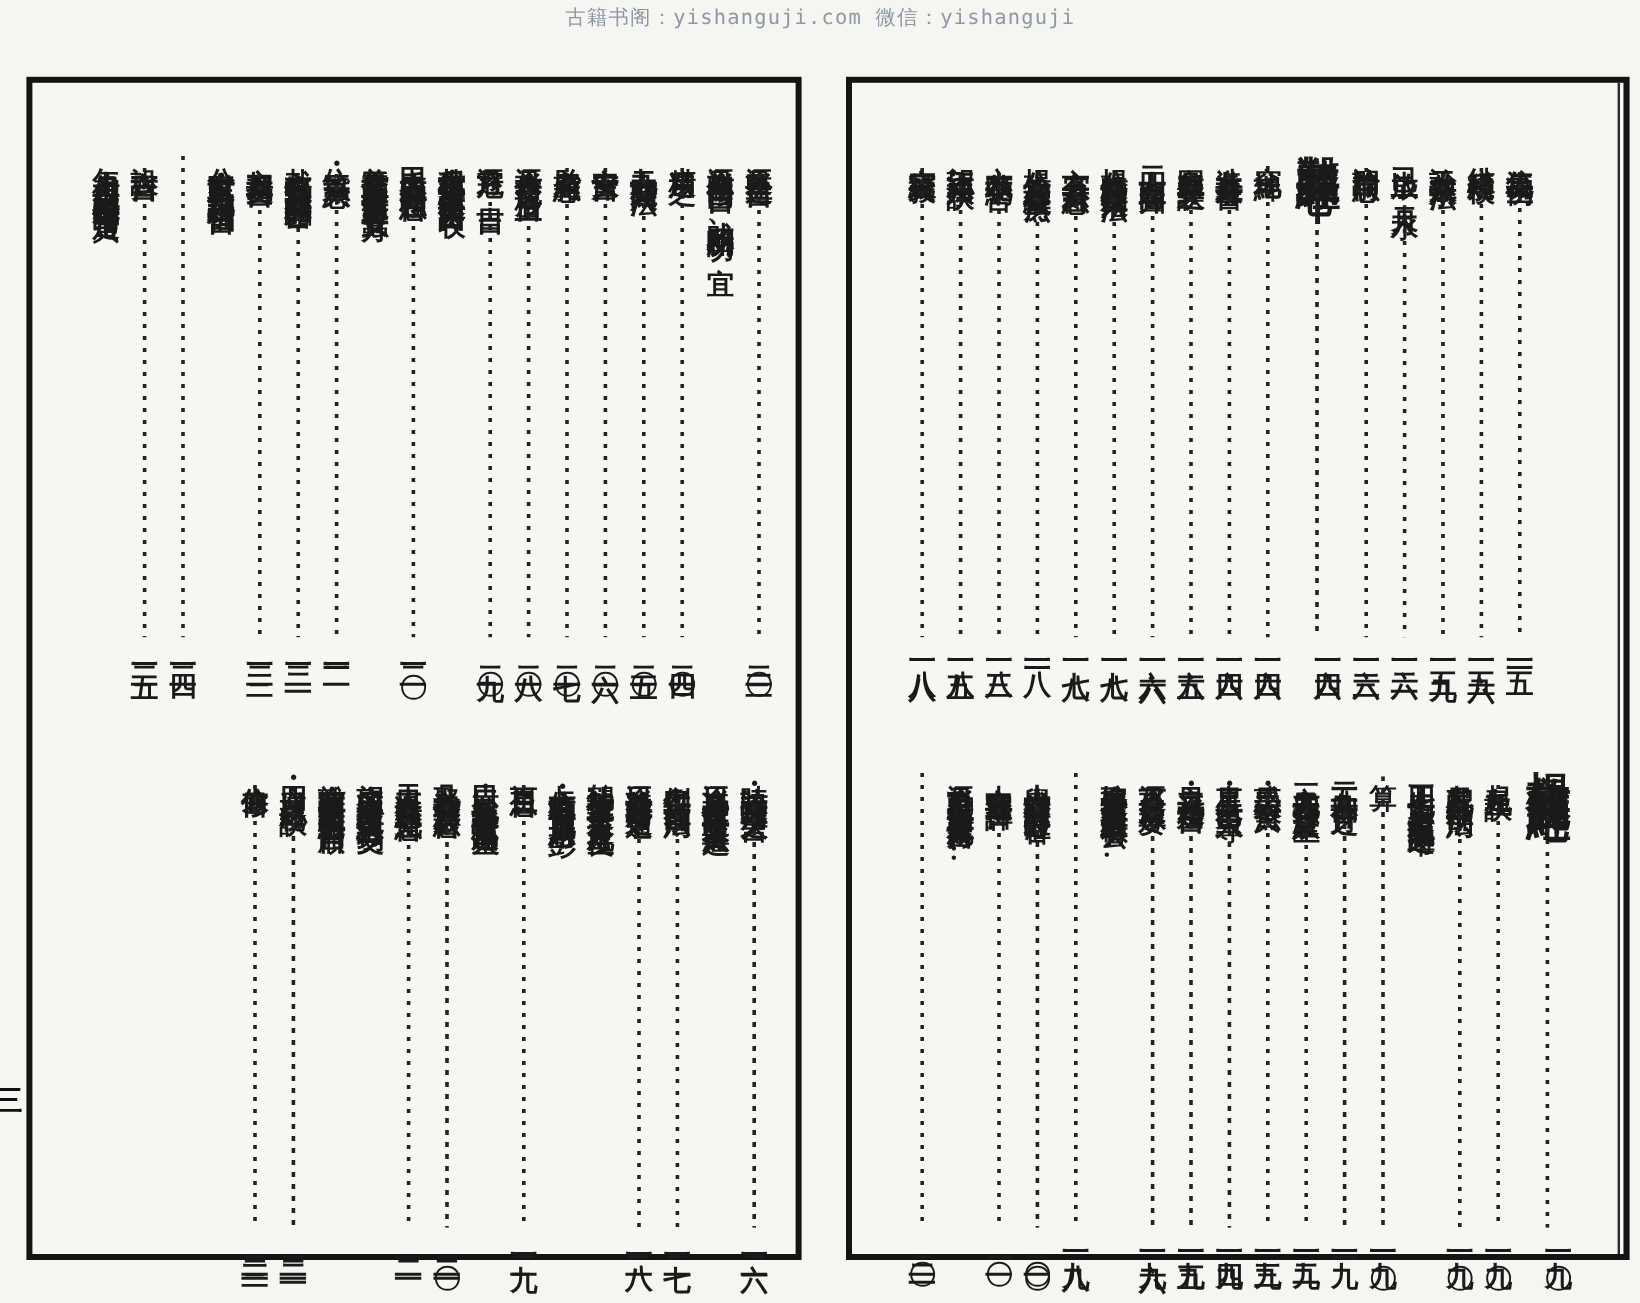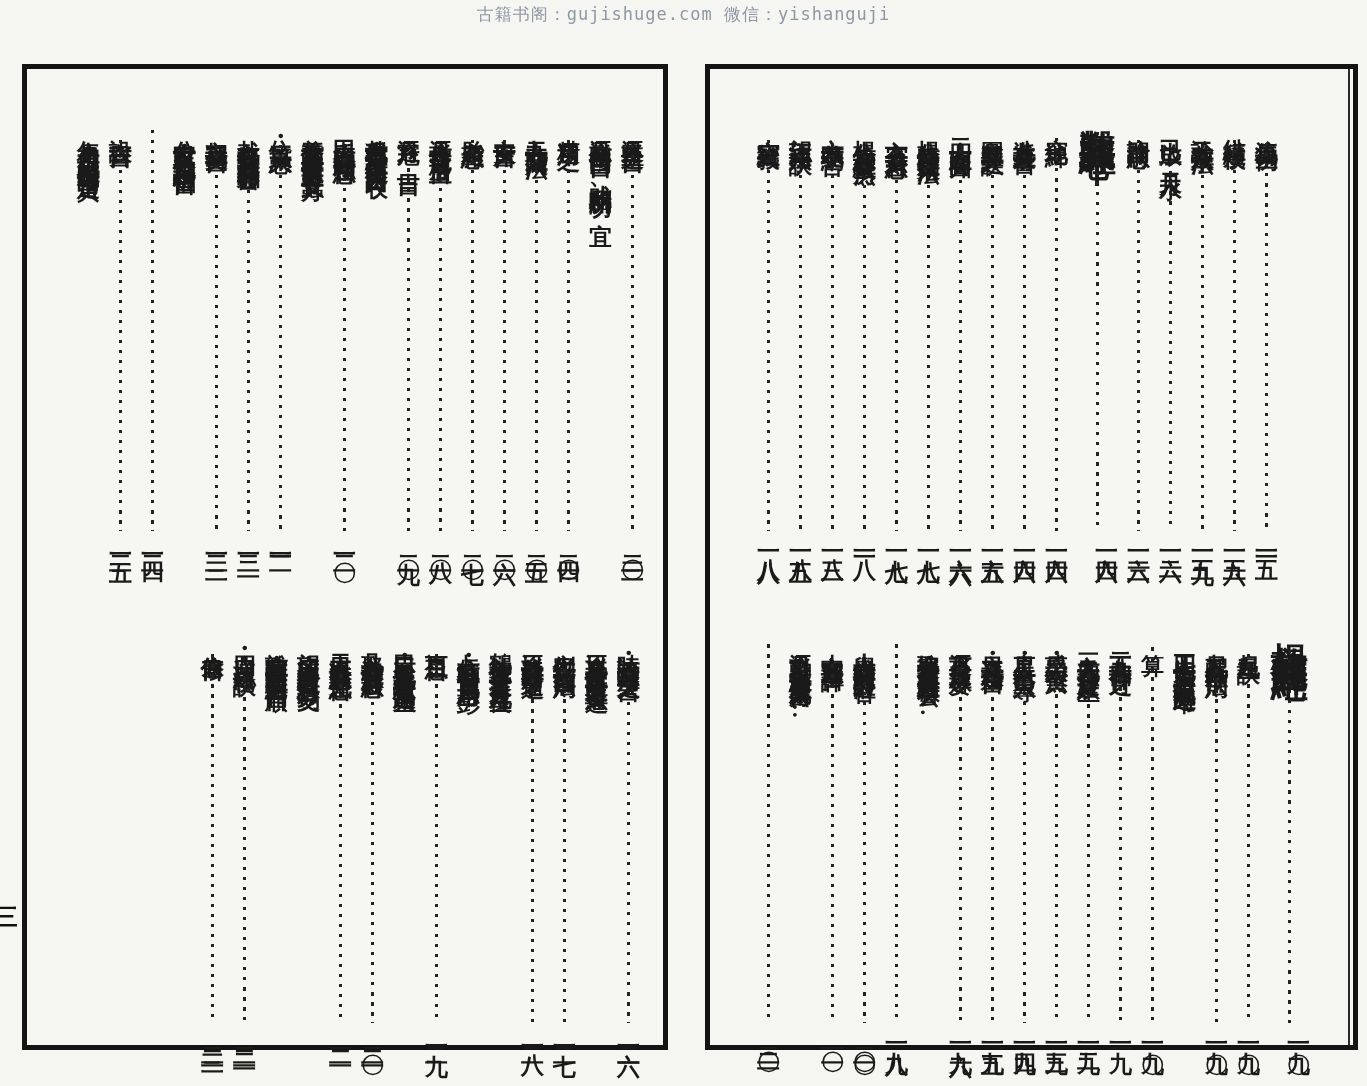--- a/index.html
+++ b/index.html
@@ -70,21 +70,21 @@
   .entry.large .line{
     font-size:37px;line-height:44px;letter-spacing:4px;padding-top:0;
   }
   .entry.large .pg{font-size:23px;line-height:26px;letter-spacing:3px;}
 </style>
 </head>
 <body>
 
 <div class="stage">
 
-  <div class="watermark">古籍书阁：gujishuge.com 微信：yishanguji</div>
+  <div class="watermark">古籍书阁：yishanguji.com 微信：yishanguji</div>
 
   <div class="edge-mark">三</div>
 
   <div class="page rp">
     <div class="page-inner">
       <div class="toc-section sec-top">
           <div class="entry">
             <div class="line end">
               <span class="t">流年長生例</span>
               <span class="lead"></span>

